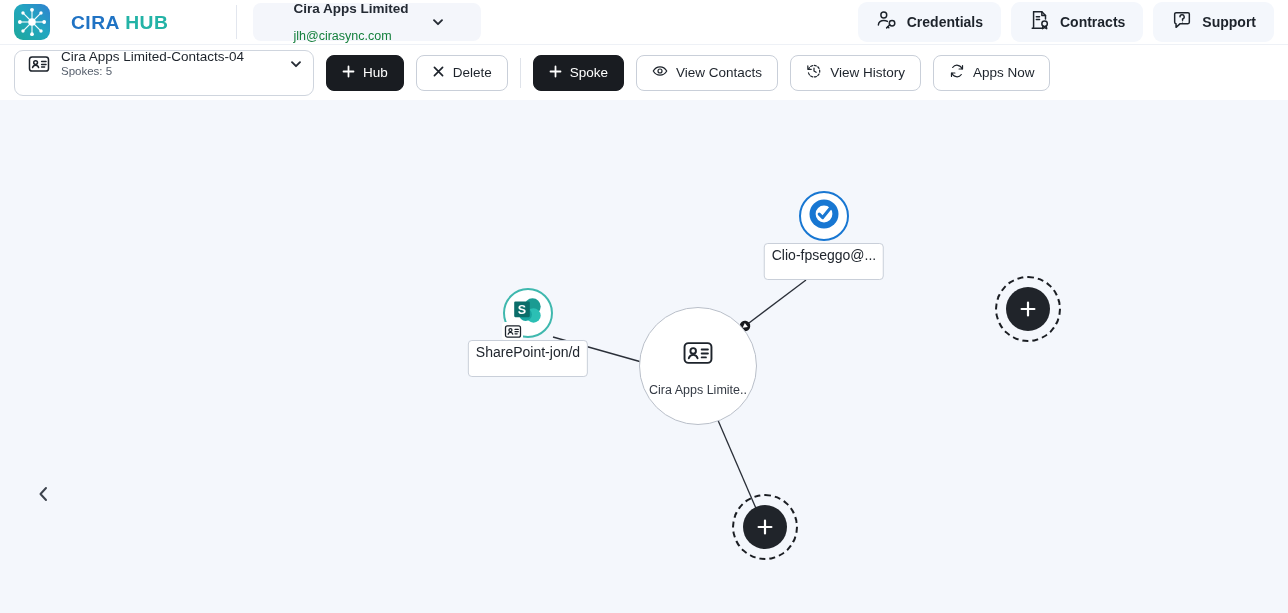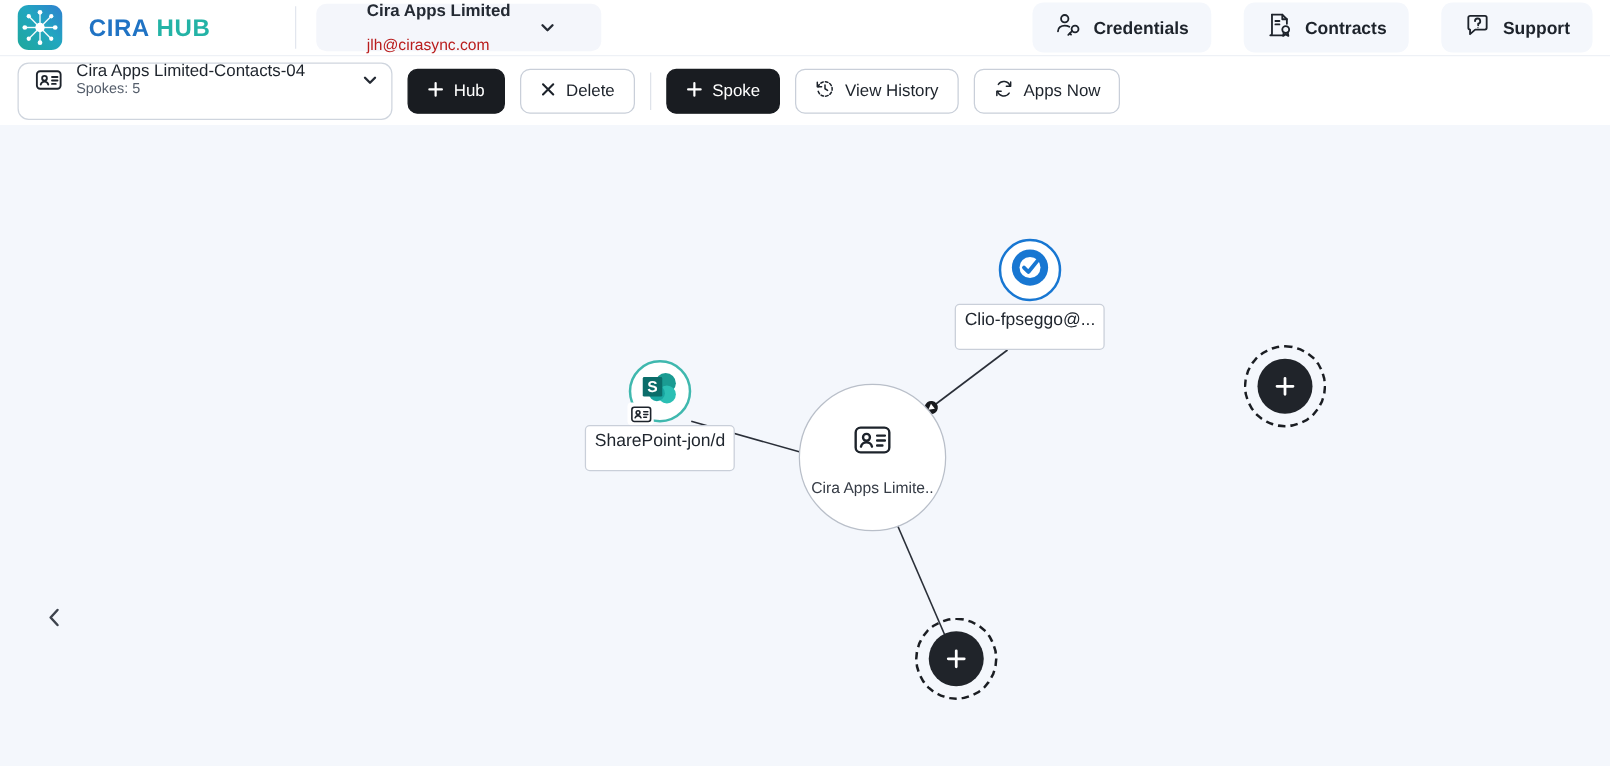--- a/index.html
+++ b/index.html
@@ -32,26 +32,26 @@
     background: #f4f6fb;
     border-radius: 8px;
     height: 38px;
     padding: 0 12px 0 16px;
     min-width: 228px;
     justify-content: center;
     cursor: pointer;
   }
   .org-text { display: flex; flex-direction: column; line-height: 1.18; }
   .org-name { font-size: 13.5px; font-weight: bold; color: #242a33; }
-  .org-mail { font-size: 12.5px; color: #b91c1c; margin-top: 12px; }
+  .org-mail { font-size: 12.5px; color: #15803d; margin-top: 12px; }
   .org-chev { margin-left: 22px; display: flex; align-items: center; }
 
   .header-nav {
     margin-left: auto;
-    display: flex; align-items: center; gap: 26px;
+    display: flex; align-items: center; gap: 10px;
   }
   .nav-item {
     display: flex; align-items: center; gap: 9px;
     background: #f4f7fc;
     border-radius: 9px;
     height: 40px;
     padding: 0 18px;
     cursor: pointer;
   }
   .nav-label { font-size: 14px; font-weight: bold; color: #1d232b; }
@@ -326,20 +326,29 @@
 
   <div class="btn btn-dark">
     <span>
       <svg width="13" height="13" viewBox="0 0 14 14">
         <path d="M7 1.6v10.8M1.6 7h10.8" stroke="#ffffff" stroke-width="1.9" stroke-linecap="round"></path>
       </svg>
     </span>
     <span>Spoke</span>
   </div>
 
+  <div class="btn btn-light">
+    <span>
+      <svg width="16" height="16" viewBox="0 0 20 20" fill="none" stroke="#1d232b" stroke-width="1.5">
+        <path d="M1.6 10S4.6 4.8 10 4.8 18.4 10 18.4 10 15.4 15.2 10 15.2 1.6 10 1.6 10z"></path>
+        <circle cx="10" cy="10" r="2.5"></circle>
+      </svg>
+    </span>
+    <span>View Contacts</span>
+  </div>
 
   <div class="btn btn-light">
     <span>
       <svg width="16" height="16" viewBox="0 0 20 20" fill="none" stroke="#1d232b" stroke-width="1.5" stroke-linecap="round" stroke-linejoin="round">
         <path d="M3.1 8.1A7.2 7.2 0 1 1 2.9 11.6" stroke-dasharray="2.6 2.1"></path>
         <path d="M2.3 3.6v4.3h4.3"></path>
         <path d="M10 6.3V10l2.6 1.7"></path>
       </svg>
     </span>
     <span>View History</span>

